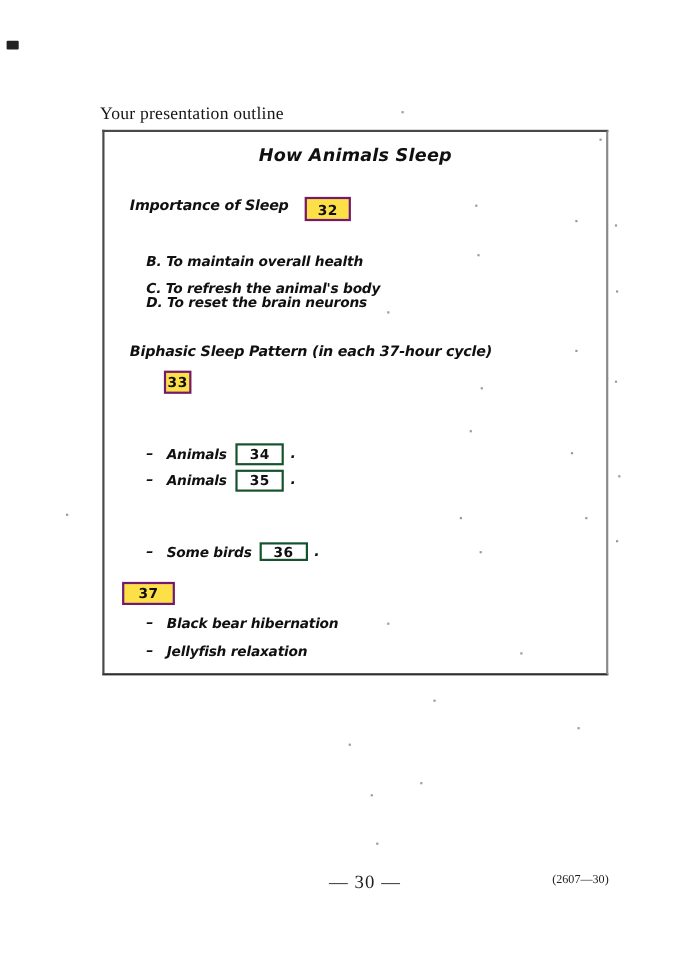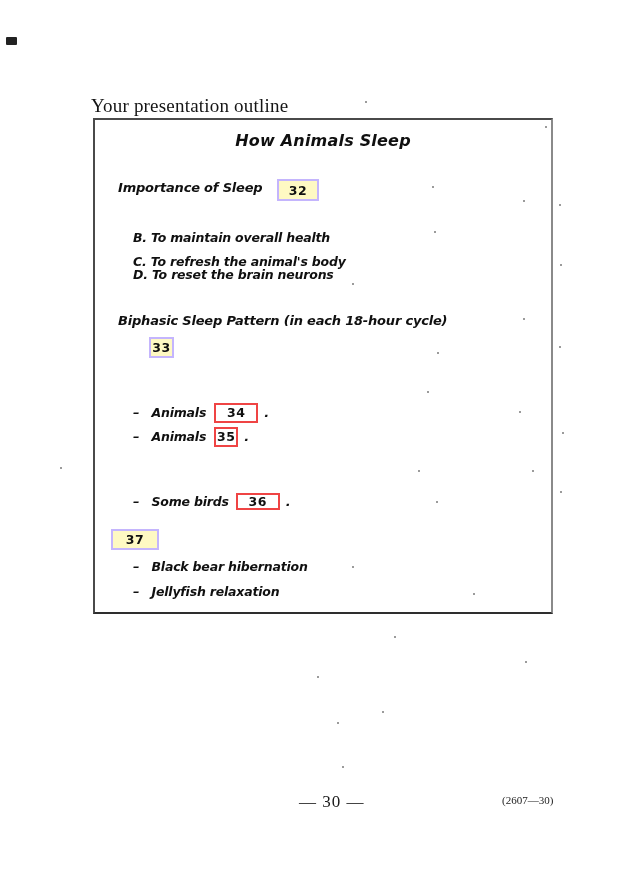--- a/index.html
+++ b/index.html
@@ -5,47 +5,47 @@
   html,body { margin:0; padding:0; background:#fff; }
   .sheet {
     position:relative; width:620px; height:876px; background:#ffffff;
     overflow:hidden; font-family:"DejaVu Sans", sans-serif; color:#121212;
   }
   .serif { font-family:"Liberation Serif","DejaVu Serif",serif; }
   .hw { font-family:"DejaVu Sans",sans-serif; font-style:italic; font-weight:700; color:#101010; }
 
   .scan-mark { position:absolute; left:6px; top:37px; width:11px; height:8px; background:#222; border-radius:1px; }
 
-  .header-label { position:absolute; left:91px; top:95px; font-size:19px; color:#151515; letter-spacing:0.2px;text-align:right; }
+  .header-label { position:absolute; left:91px; top:95px; font-size:16px; color:#151515; letter-spacing:0.2px;text-align:right; }
 
   .outline-box {
     position:absolute; left:93px; top:118px; width:460px; height:496px;
     border:2px solid #4a4a4a; border-right-color:#8a8a8a; border-bottom-color:#2e2e2e;
     box-sizing:border-box; background:#fff;
   }
   .outline-title {
     position:absolute; left:0; top:11px; width:456px; text-align:center;
     font-size:16px; letter-spacing:0.2px;
   }
   .sec-title { position:absolute; font-size:13px; letter-spacing:-0.2px; white-space:nowrap; }
   .item { position:absolute; font-size:12.5px; letter-spacing:-0.2px; white-space:nowrap; }
 
   .ansbox {
-    position:absolute; border:2px solid #c4b5fd; background:#fef9c3; box-sizing:border-box;
+    position:absolute; border:2px solid #701a75; background:#fde047; box-sizing:border-box;
     display:flex; align-items:center; justify-content:center;
   }
   .ansbox .num, .ansbox-inline .num {
     font-family:"DejaVu Sans",sans-serif; font-style:normal; font-weight:700;
     font-size:12.5px; color:#101010; letter-spacing:0.5px;
   }
   .hw-row { position:absolute; display:flex; align-items:center; white-space:nowrap; }
   .hw-row .dash { font-size:13px; margin-right:12px; }
   .hw-row .rowtext { font-size:12.5px; letter-spacing:-0.2px; }
   .ansbox-inline {
-    border:2px solid #ef4444; box-sizing:border-box; width:44px; height:20px;
+    border:2px solid #14532d; box-sizing:border-box; width:44px; height:20px;
     display:flex; align-items:center; justify-content:center; margin-left:8px; background:#fff;text-align:right;
   }
   .hw-row .suffix { font-size:13px; margin-left:6px; }
 
   .footer-page { position:absolute; left:299px; top:792px; font-size:17px; color:#1c1c1c; letter-spacing:1px; }
   .footer-code { position:absolute; left:502px; top:794px; font-size:11px; color:#1c1c1c; }
 
   .noise-dot { position:absolute; width:2px; height:2px; background:#8a8a8a; opacity:0.85; }
 </style>
 </head>
@@ -62,37 +62,37 @@
     <div class="outline-title hw">How Animals Sleep</div>
 
     <div class="sec-title hw" style="left:23px; top:60px;">Importance of Sleep</div>
     <div class="ansbox" style="left:182px; top:59px; width:42px; height:22px;">
       <span class="num">32</span>
     </div>
     <div class="item hw" style="left:38px; top:110px;">B. To maintain overall health</div>
     <div class="item hw" style="left:38px; top:134px;">C. To refresh the animal's body</div>
     <div class="item hw" style="left:38px; top:147px;">D. To reset the brain neurons</div>
 
-    <div class="sec-title hw" style="left:23px; top:193px;">Biphasic Sleep Pattern (in each 18-hour cycle)</div>
+    <div class="sec-title hw" style="left:23px; top:193px;">Biphasic Sleep Pattern (in each 37-hour cycle)</div>
     <div class="ansbox" style="left:54px; top:217px; width:25px; height:21px;">
       <span class="num">33</span>
     </div>
 
     <div class="hw-row" style="left:38px; top:282px; height:21px;">
       <span class="dash hw">–</span>
       <span class="rowtext hw">Animals</span>
       <span class="ansbox-inline" style="width:44px; height:20px;">
         <span class="num">34</span>
       </span>
       <span class="suffix hw">.</span>
     </div>
     <div class="hw-row" style="left:38px; top:306px; height:21px;">
       <span class="dash hw">–</span>
       <span class="rowtext hw">Animals</span>
-      <span class="ansbox-inline" style="width:24px; height:20px;">
+      <span class="ansbox-inline" style="width:44px; height:20px;">
         <span class="num">35</span>
       </span>
       <span class="suffix hw">.</span>
     </div>
 
     <div class="hw-row" style="left:38px; top:371px; height:20px;">
       <span class="dash hw">–</span>
       <span class="rowtext hw">Some birds</span>
       <span class="ansbox-inline" style="width:44px; height:17px; margin-left:7px;">
         <span class="num">36</span>

